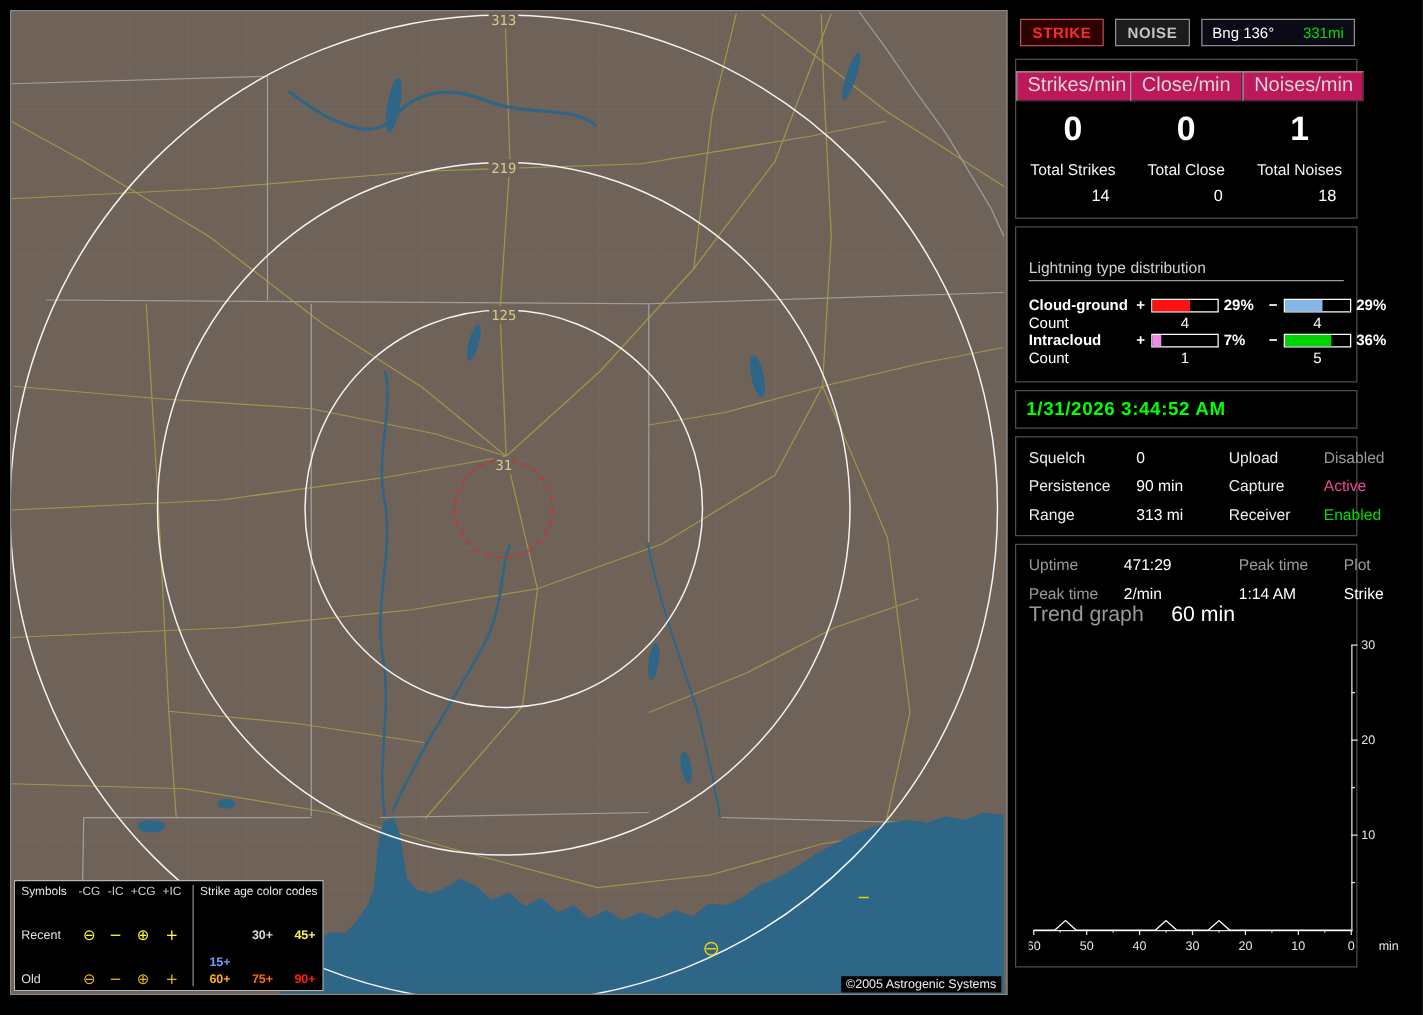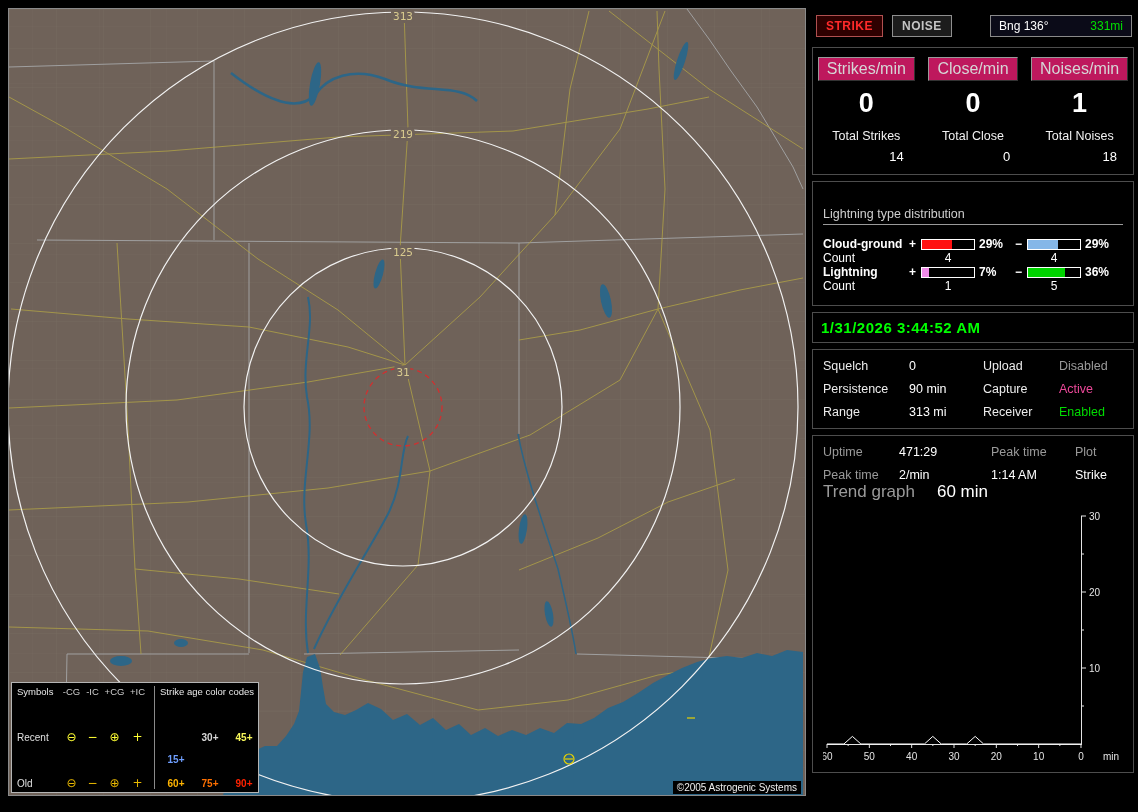--- a/index.html
+++ b/index.html
@@ -6,31 +6,31 @@
   html,body{width:1138px;height:812px;background:#000;font-family:"Liberation Sans",sans-serif;color:#fff;overflow:hidden}
   body{position:relative}
 
   
   .map{position:absolute;left:8px;top:8px;width:798px;height:788px;border:1px solid #8a8a8a;background:#6f6259;overflow:hidden}
   .map svg{display:block}
   .copyright{position:absolute;right:4px;bottom:1px;font-size:10px;color:#f0f0f0;background:#000;padding:0 4px;line-height:13px}
 
   
   .legend{position:absolute;left:2px;bottom:2px;width:248px;background:#000;border:1px solid #b5b5b5;font-size:10px;color:#ddd;padding:3px 4px 3px 5px}
-  .legend-grid{display:grid;grid-template-columns:44px 21px 21px 23px 23px 10px 34px 34px 34px;row-gap:13px;align-items:center}
+  .legend-grid{display:grid;grid-template-columns:44px 21px 21px 23px 23px 10px 34px 34px 34px;row-gap:2px;align-items:center}
   .legend .hdr{font-size:9.5px;color:#e8e8e8;white-space:nowrap}
   .legend .colhdr{font-size:9.5px;color:#cfcfcf;text-align:center}
   .legend .rowlbl{font-size:10px;color:#e0e0e0}
   .legend .sym{font-size:12px;line-height:11px;text-align:center;font-family:"DejaVu Sans",sans-serif}
   .legend .age{font-weight:bold;font-size:10px;text-align:center}
   .legend-div{grid-column:6;grid-row:1/4;border-left:1px solid #8a8a8a;height:100%;width:1px;justify-self:center}
   .age-title{grid-column:7/10;font-size:9px;text-align:left;padding-left:1px;white-space:nowrap}
 
   
-  .panel{position:absolute;left:812px;top:8px;width:322px;height:796px}
+  .panel{position:absolute;left:812px;top:8px;width:274px;height:796px}
   .toprow{display:flex;align-items:center;margin:5px 2px 9px 4px;height:25px}
   .btn{font-weight:bold;font-size:12px;padding:3px 9px;margin-right:9px;cursor:pointer;letter-spacing:0.5px}
   .btn-strike{color:#ff2a2a;background:#2e0000;border:1px solid #b05050}
   .btn-noise{color:#c4c4c4;background:#1c1c1c;border:1px solid #8f8f8f}
   .bng{margin-left:auto;display:flex;justify-content:space-between;align-items:center;width:142px;background:#0b0b18;border:1px solid #8a8a8a;padding:3px 8px;font-size:12px;font-weight:normal}
   .bng .mi{color:#00e000}
 
   .pbox{background:#000;border:1px solid #4d4d4d;margin-bottom:6px}
 
   .rates{padding:9px 0 10px}
@@ -251,21 +251,21 @@
       <div class="pct">29%</div>
 
       <div class="cnt">Count</div>
       <div></div>
       <div class="cnt-val">4</div>
       <div></div>
         <div></div>
       <div class="cnt-val">4</div>
       <div></div>
 
-      <div class="dist-label">Lightning</div>
+      <div class="dist-label">Intracloud</div>
       <div class="sign">+</div>
       <div class="bar">
           <div id="bar-pos-1" style="width: 14%; background: rgb(240, 138, 232);"></div>
         </div>
       <div class="pct">7%</div>
       <div class="sign">−</div>
       <div class="bar">
           <div id="bar-neg-1" style="width: 72%; background: rgb(0, 212, 0);"></div>
         </div>
       <div class="pct">36%</div>

